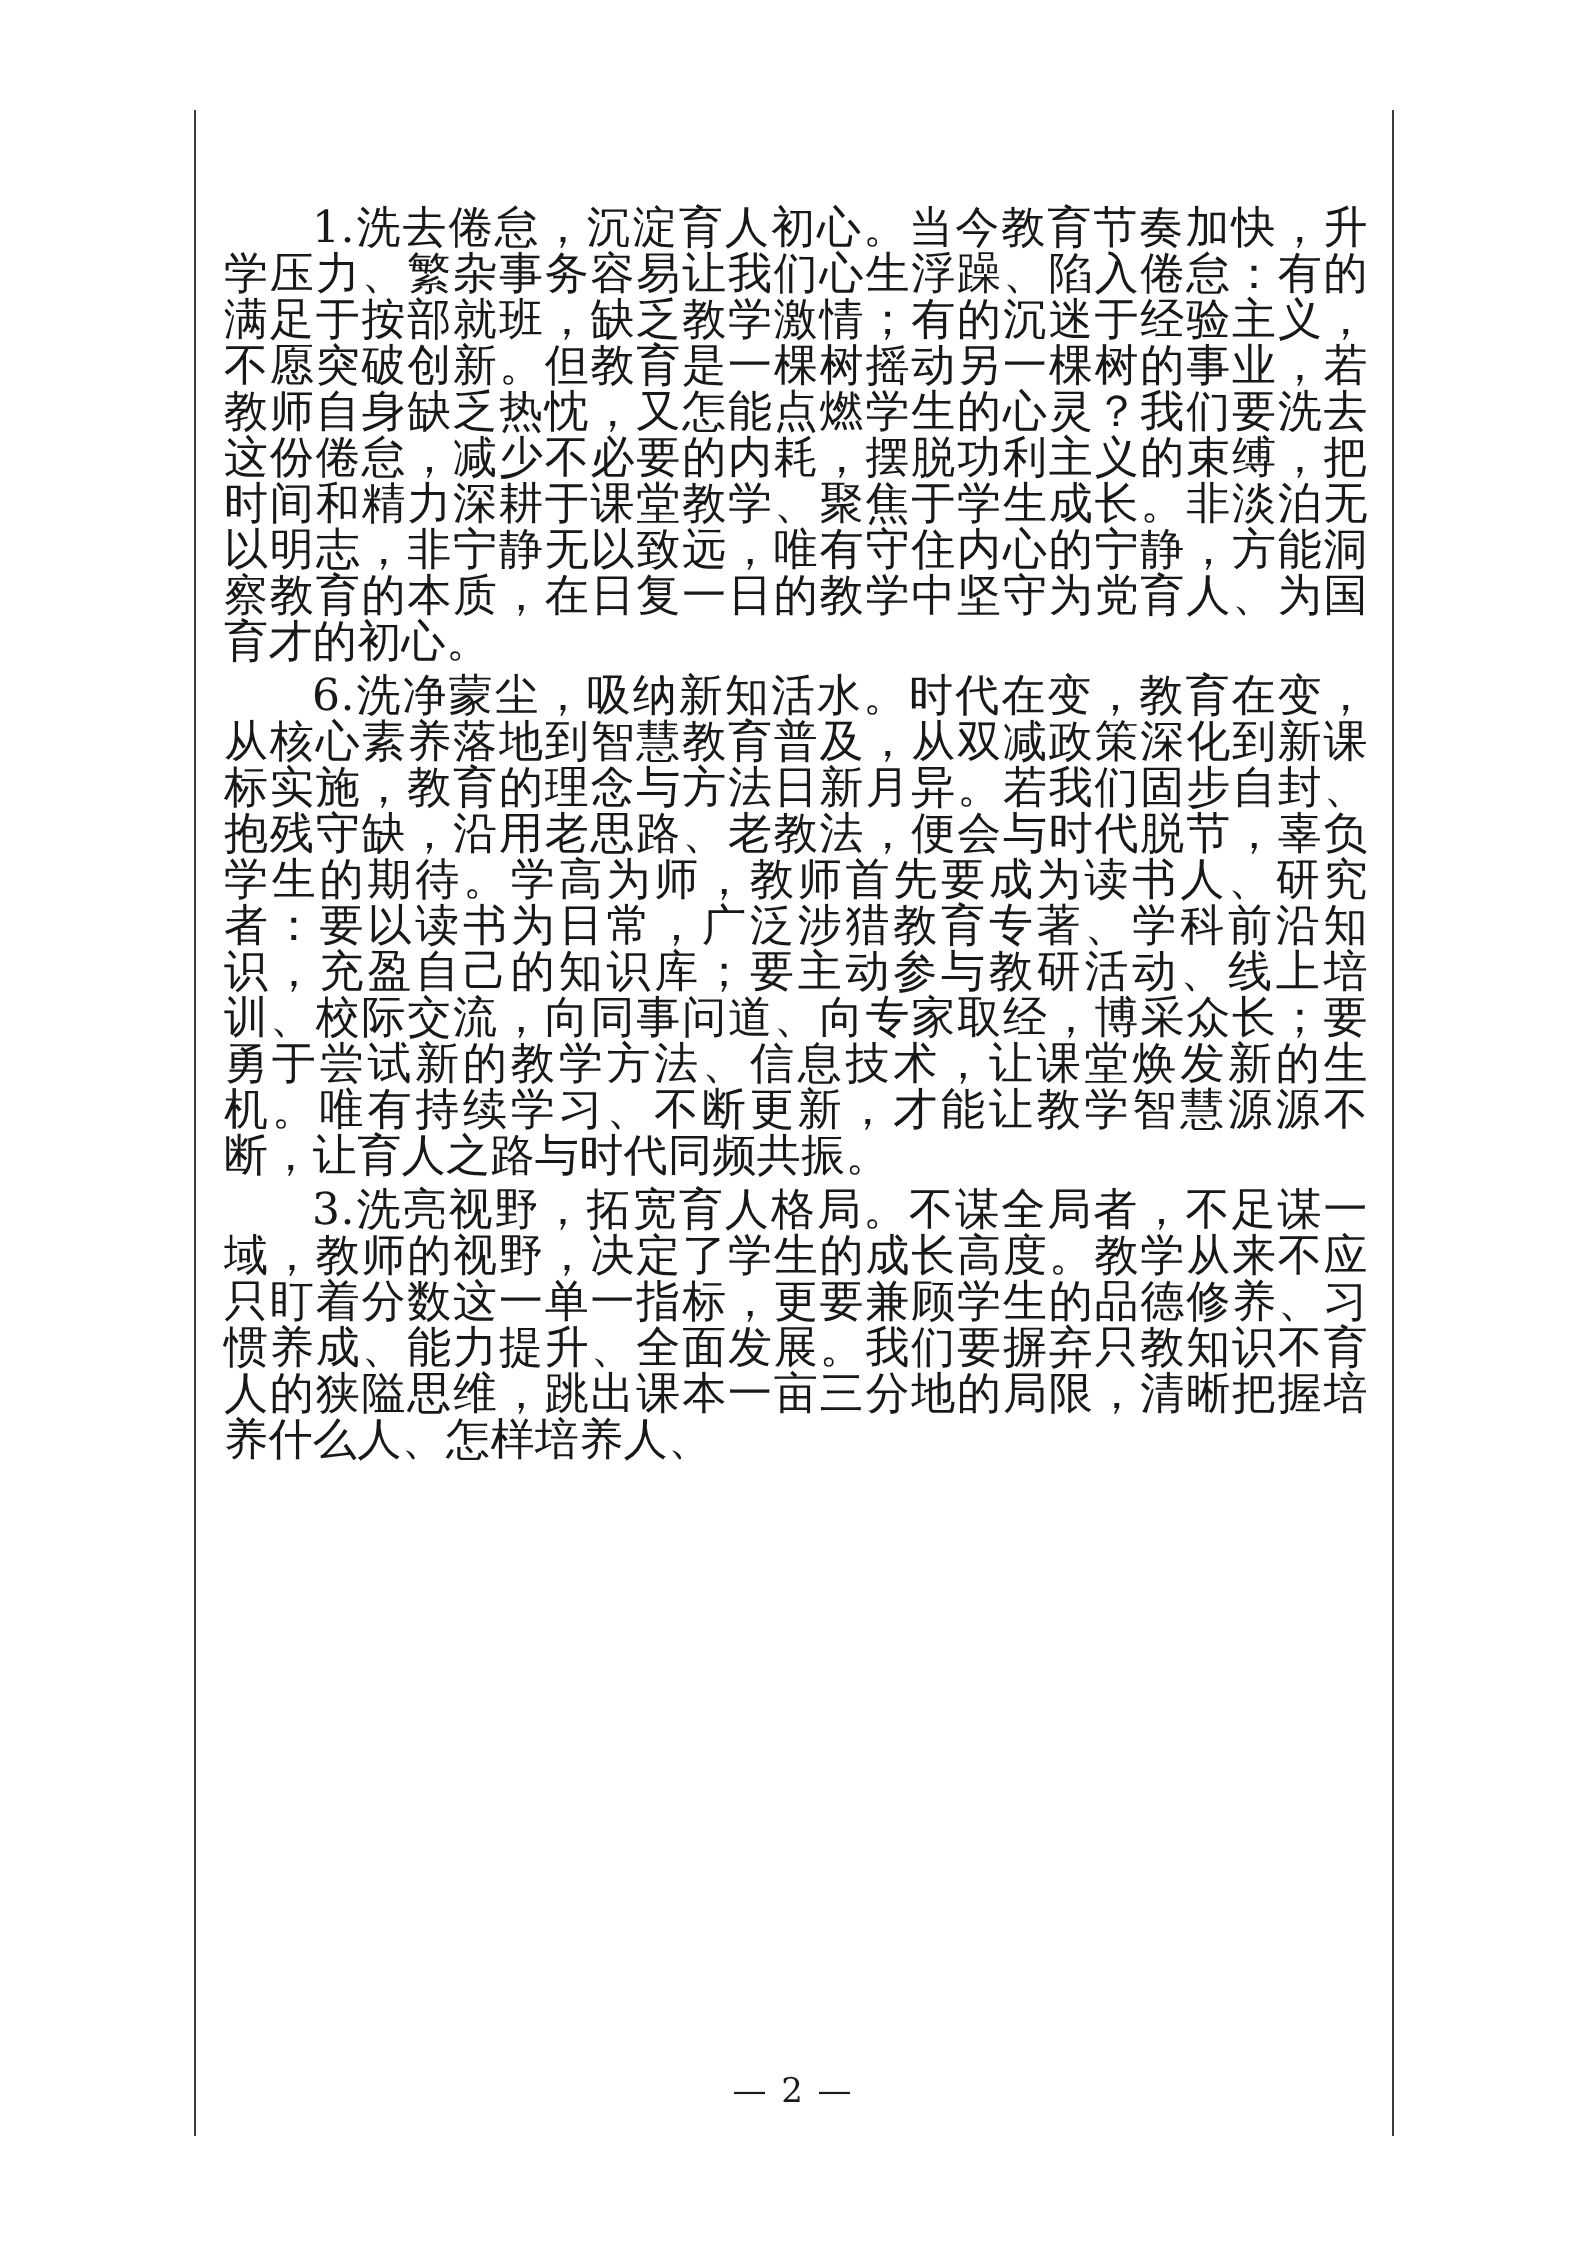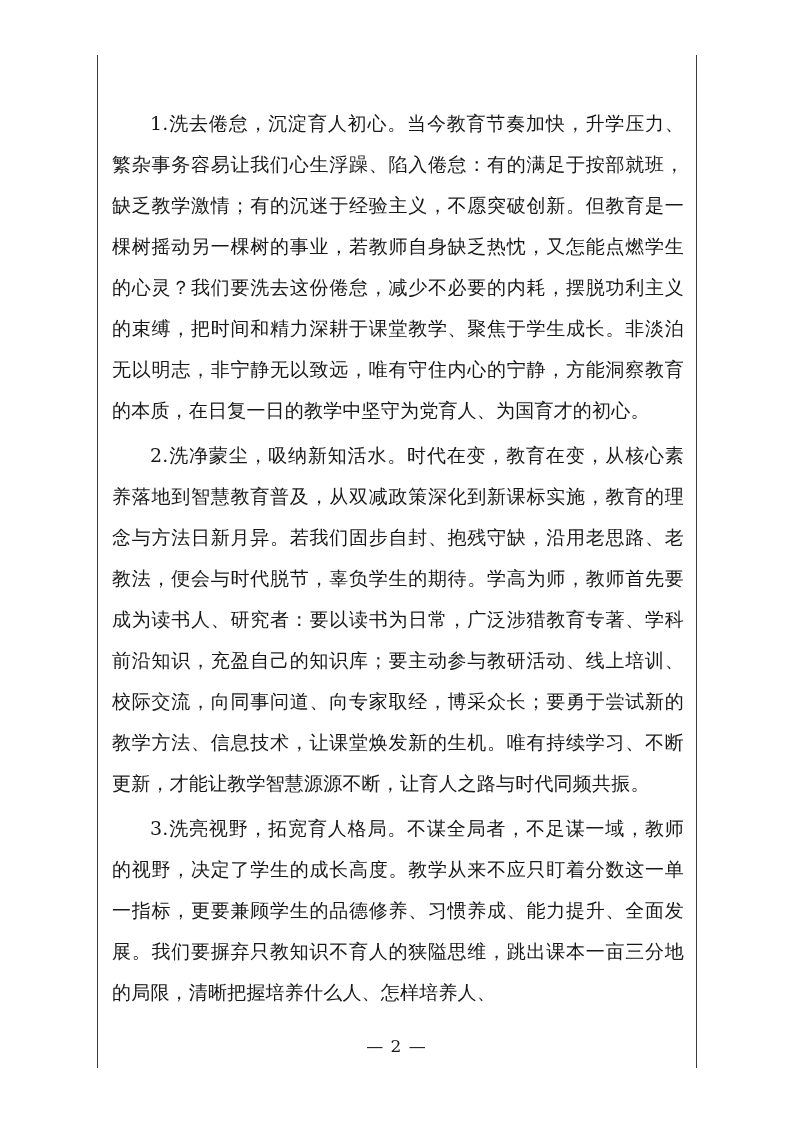--- a/index.html
+++ b/index.html
@@ -37,22 +37,22 @@
   }
   .content {
     position: absolute;
     left: 112px;
     top: 103px;
     width: 572px;
     box-sizing: border-box;
   }
   p.para {
     margin: 0 0 4px 0;
-    font-size: 19px;
-    line-height: 41px;
+    font-size: 22px;
+    line-height: 23px;
     text-indent: 2em;
     text-align: justify;
     text-justify: inter-ideograph;
     letter-spacing: 0.2px;
     font-family: "DejaVu Serif", serif;
     color: #181818;
   }
   .footer {
     position: absolute;
     left: 0;
@@ -66,18 +66,18 @@
   }
 </style>
 </head>
 <body>
 
 <div class="page">
   <div class="page-border"></div>
 
   <div class="content">
     <p class="para">1.洗去倦怠，沉淀育人初心。当今教育节奏加快，升学压力、繁杂事务容易让我们心生浮躁、陷入倦怠：有的满足于按部就班，缺乏教学激情；有的沉迷于经验主义，不愿突破创新。但教育是一棵树摇动另一棵树的事业，若教师自身缺乏热忱，又怎能点燃学生的心灵？我们要洗去这份倦怠，减少不必要的内耗，摆脱功利主义的束缚，把时间和精力深耕于课堂教学、聚焦于学生成长。非淡泊无以明志，非宁静无以致远，唯有守住内心的宁静，方能洞察教育的本质，在日复一日的教学中坚守为党育人、为国育才的初心。</p>
-    <p class="para">2.洗净蒙尘，吸纳新知活水。时代在变，教育在变，从核心素养落地到智慧教育普及，从双减政策深化到新课标实施，教育的理念与方法日新月异。若我们固步自封、抱残守缺，沿用老思路、老教法，便会与时代脱节，辜负学生的期待。学高为师，教师首先要成为读书人、研究者：要以读书为日常，广泛涉猎教育专著、学科前沿知识，充盈自己的知识库；要主动参与教研活动、线上培训、校际交流，向同事问道、向专家取经，博采众长；要勇于尝试新的教学方法、信息技术，让课堂焕发新的生机。唯有持续学习、不断更新，才能让教学智慧源源不断，让育人之路与时代同频共振。</p>
+    <p class="para">6.洗净蒙尘，吸纳新知活水。时代在变，教育在变，从核心素养落地到智慧教育普及，从双减政策深化到新课标实施，教育的理念与方法日新月异。若我们固步自封、抱残守缺，沿用老思路、老教法，便会与时代脱节，辜负学生的期待。学高为师，教师首先要成为读书人、研究者：要以读书为日常，广泛涉猎教育专著、学科前沿知识，充盈自己的知识库；要主动参与教研活动、线上培训、校际交流，向同事问道、向专家取经，博采众长；要勇于尝试新的教学方法、信息技术，让课堂焕发新的生机。唯有持续学习、不断更新，才能让教学智慧源源不断，让育人之路与时代同频共振。</p>
     <p class="para">3.洗亮视野，拓宽育人格局。不谋全局者，不足谋一域，教师的视野，决定了学生的成长高度。教学从来不应只盯着分数这一单一指标，更要兼顾学生的品德修养、习惯养成、能力提升、全面发展。我们要摒弃只教知识不育人的狭隘思维，跳出课本一亩三分地的局限，清晰把握培养什么人、怎样培养人、</p>
   </div>
 
   <div class="footer">— 2 —</div>
 </div>
 
 </body></html>

